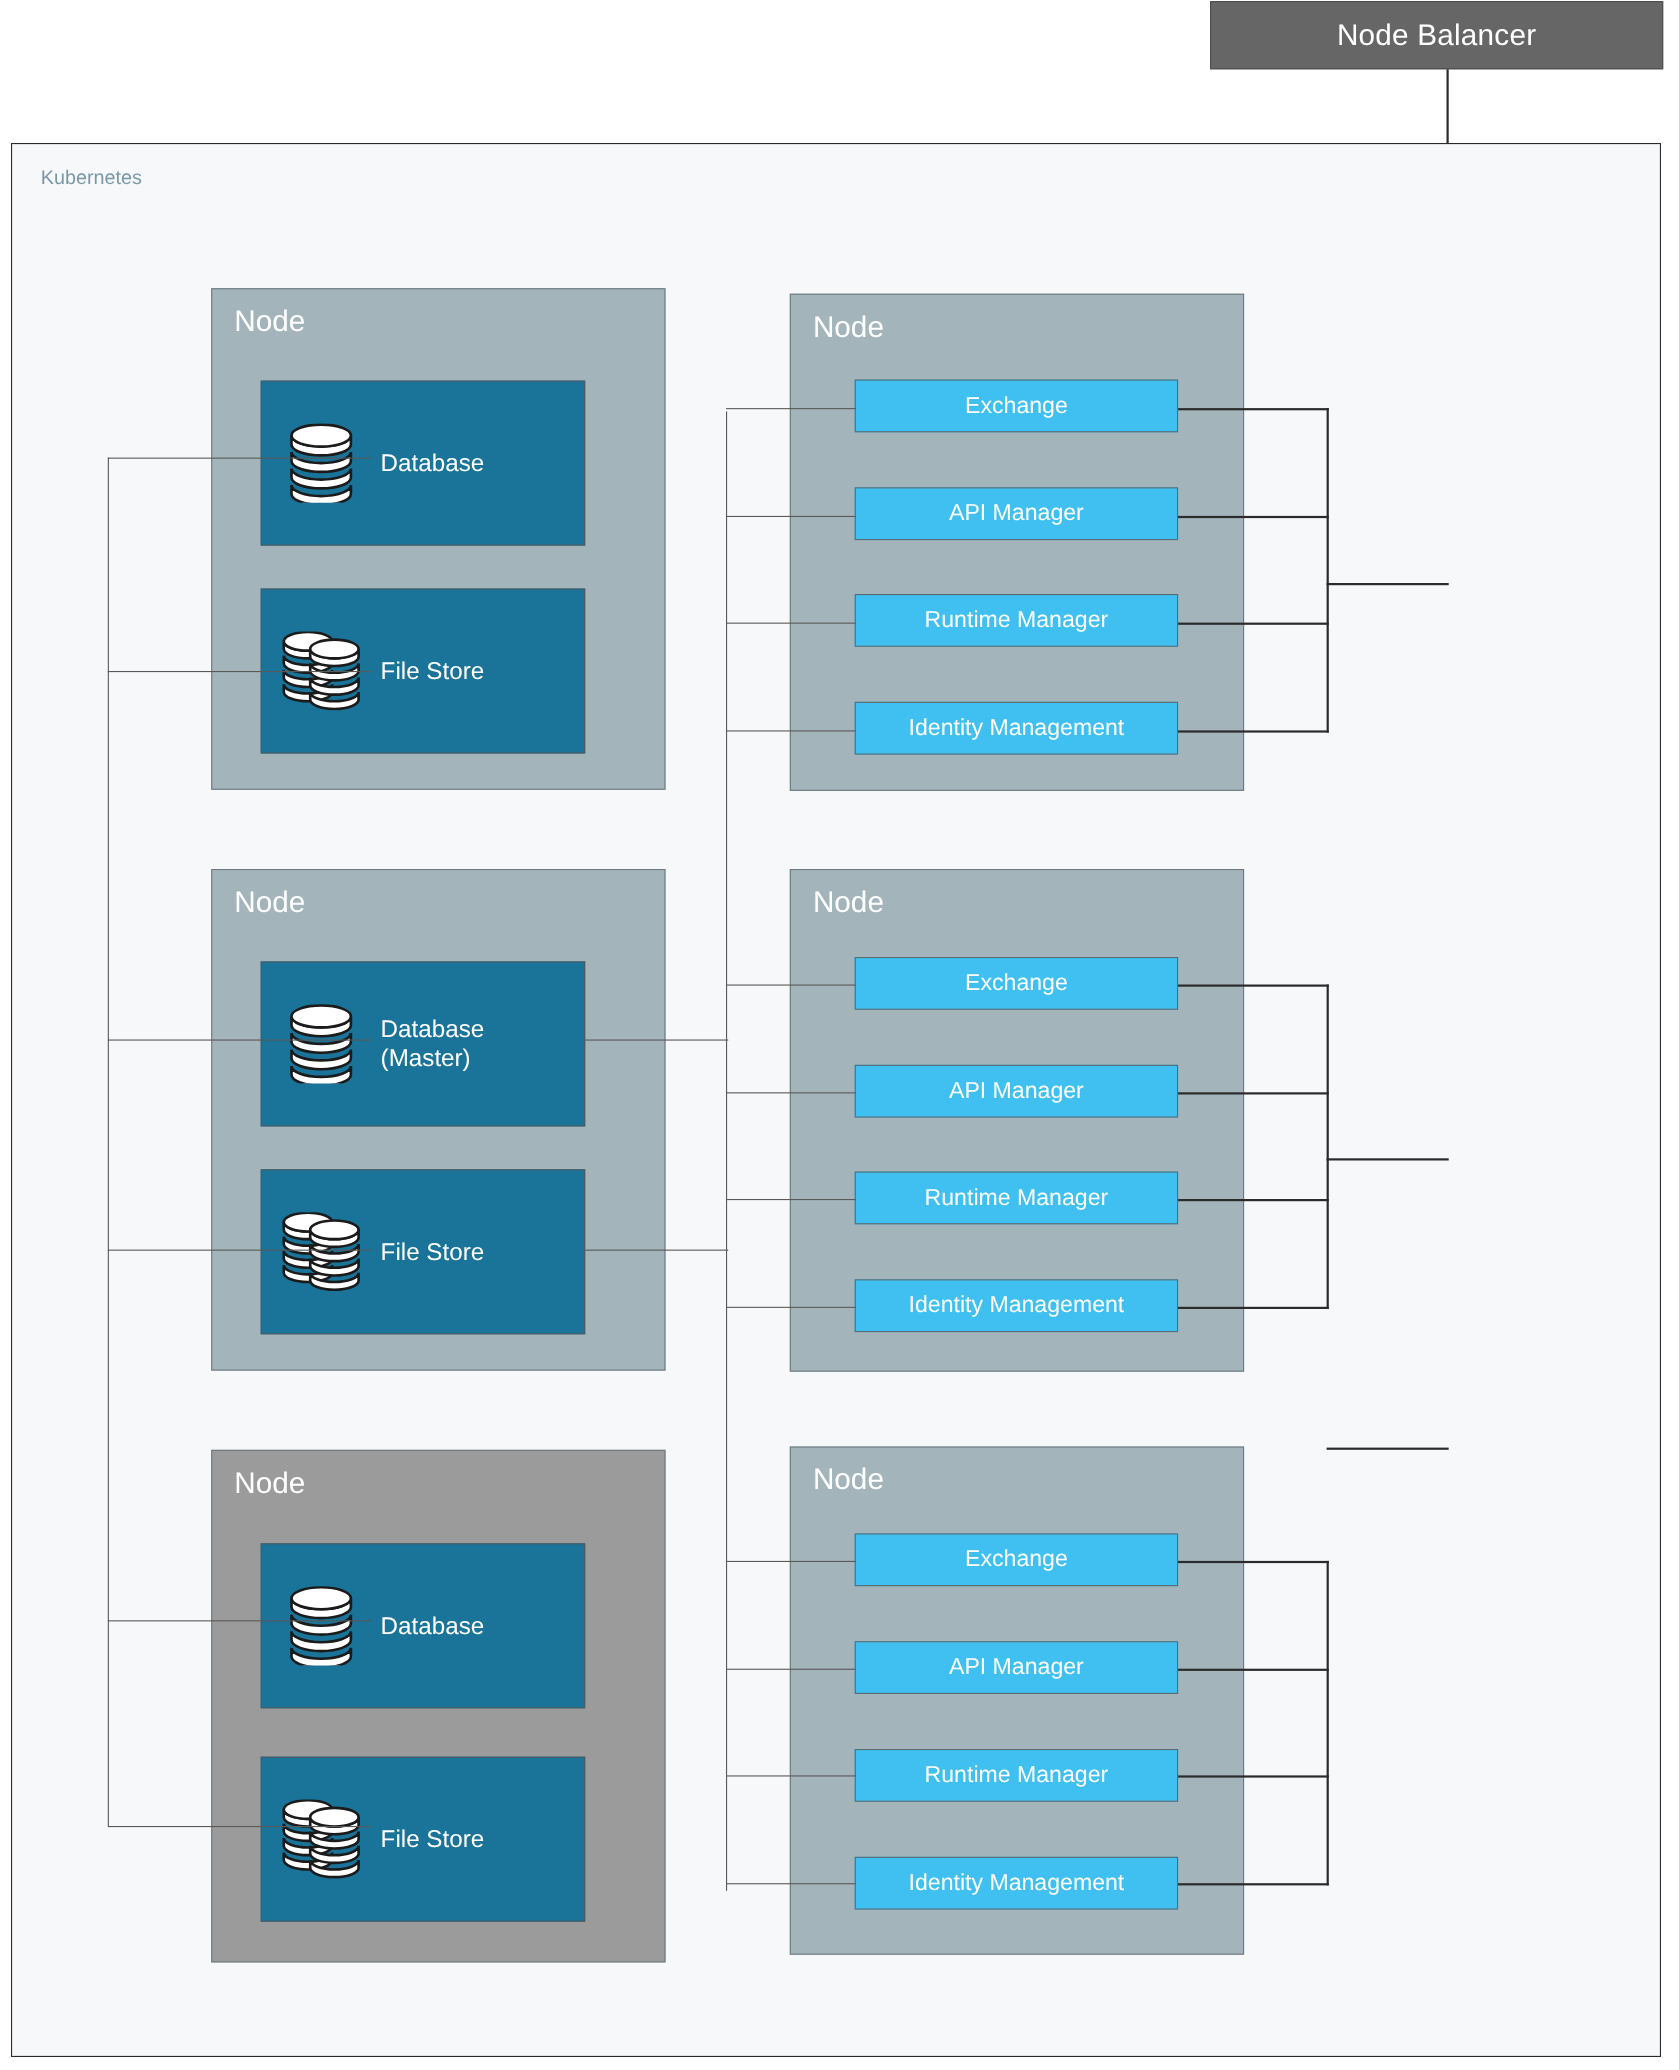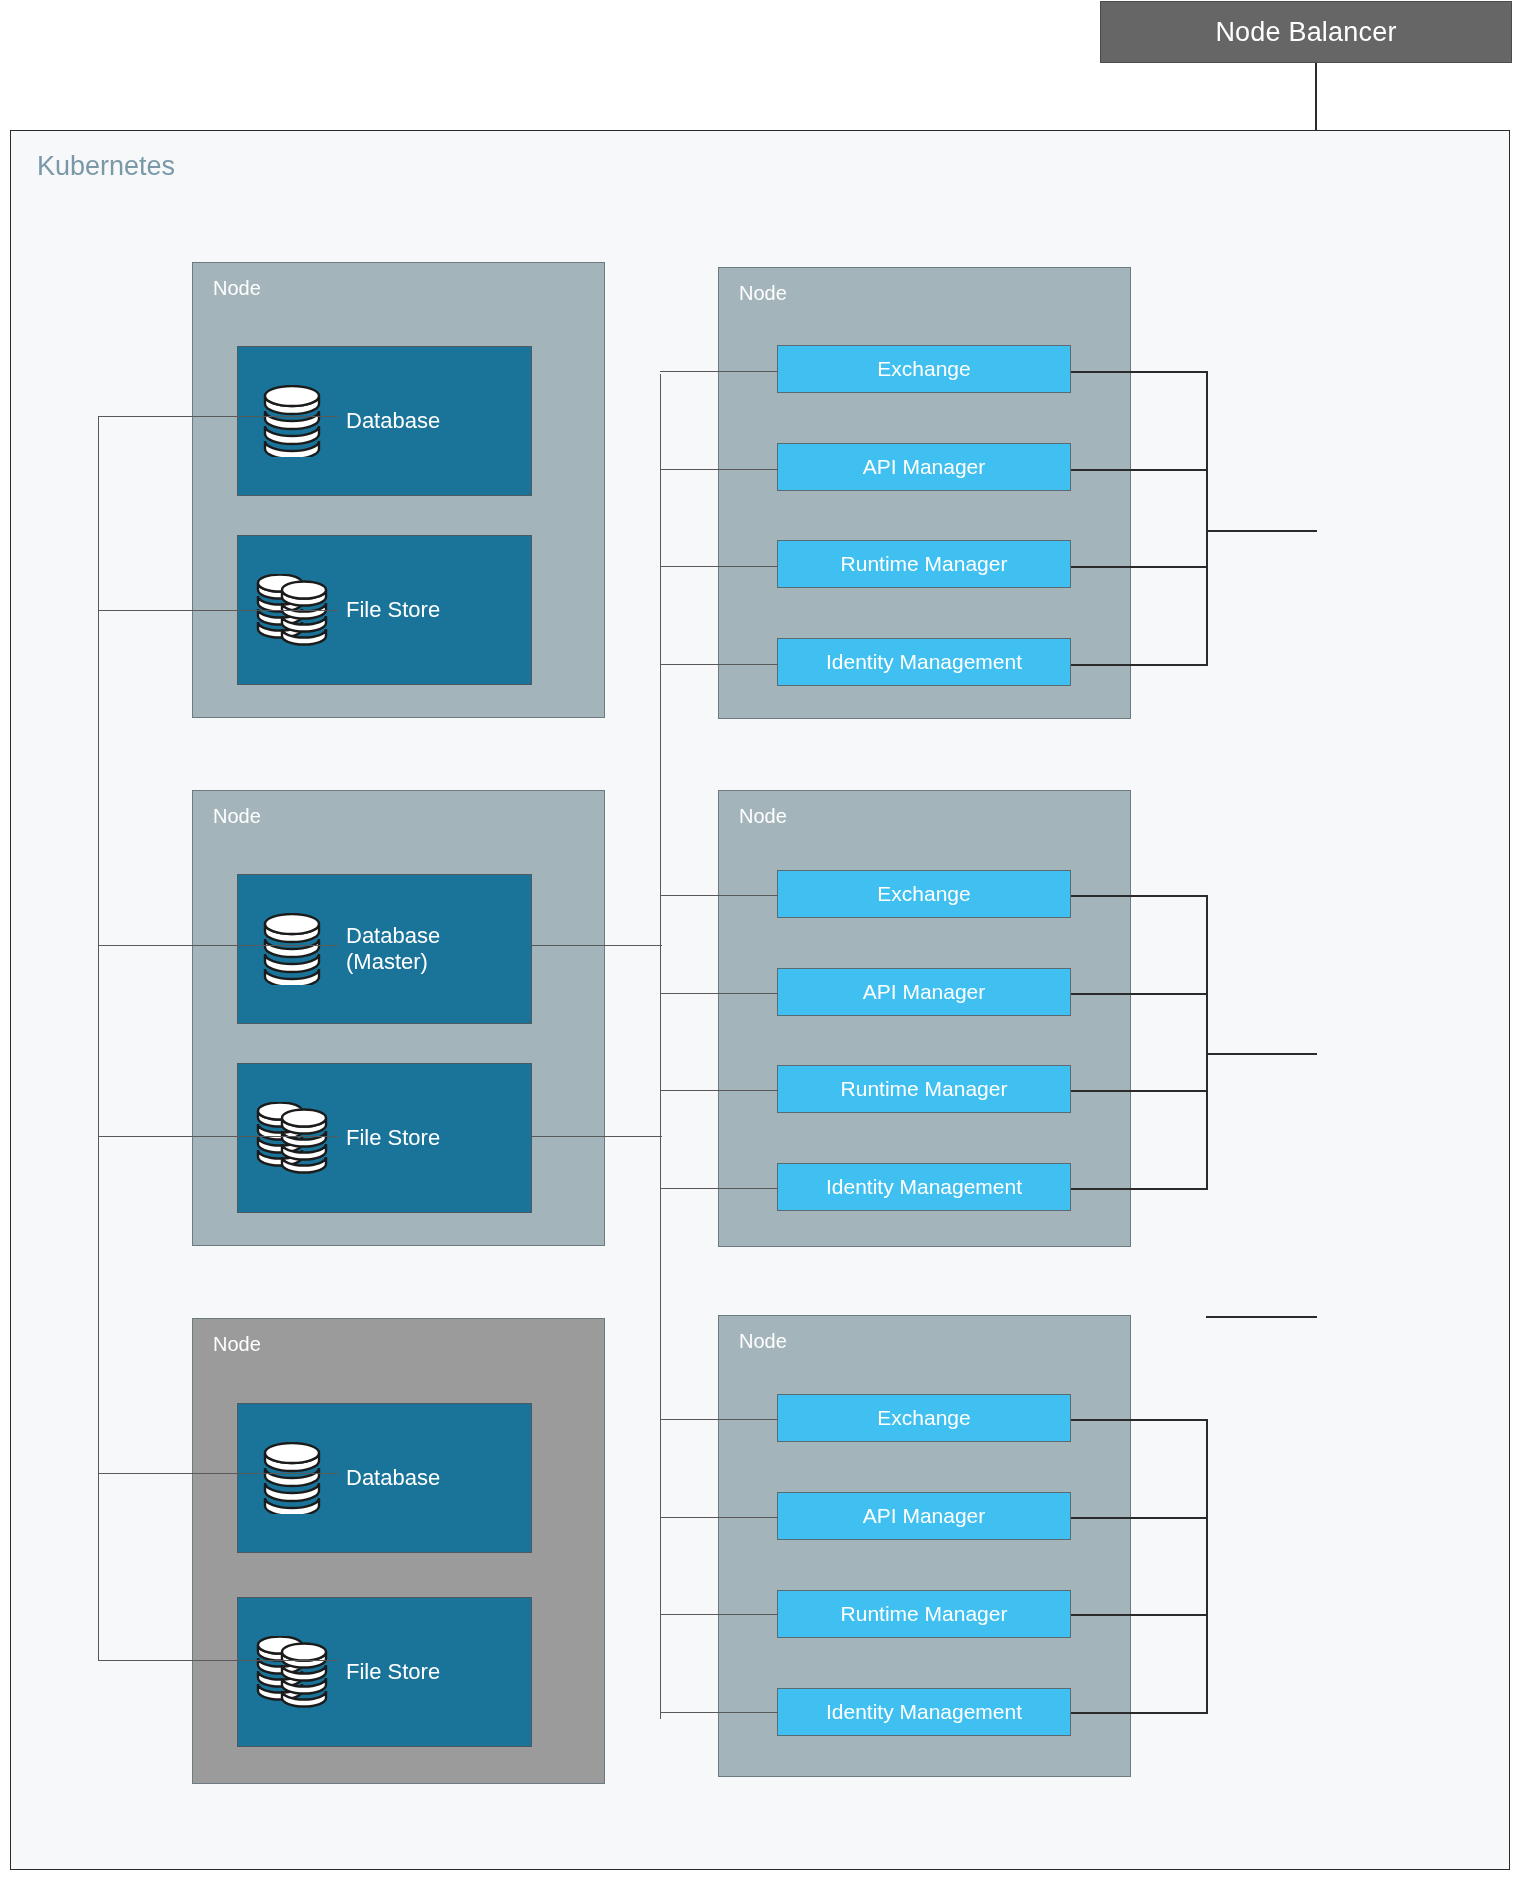--- a/index.html
+++ b/index.html
@@ -34,35 +34,35 @@
     position: absolute;
     left: 10px; top: 130px;
     width: 1500px; height: 1740px;
     background: #f6f8f9;
     border: 1px solid #2b2b2b;
   }
   .k8s-label {
     position: absolute;
     left: 26px; top: 20px;
     color: #7b98a8;
-    font-size: 27px;
+    font-size: 18px;
   }
 
   
   .node {
     position: absolute;
     background: #a4b4bb;
     border: 1px solid #6d7a80;
   }
   .node.dark { background: #9b9b9b; border-color: #6d7a80; }
   .node-label {
     position: absolute;
     left: 20px; top: 14px;
     color: #ffffff;
-    font-size: 20px;
+    font-size: 27px;
   }
 
   
   .store {
     position: absolute;
     background: #1a7499;
     border: 1px solid #4d5a60;
     display: flex;
     align-items: center;
   }

